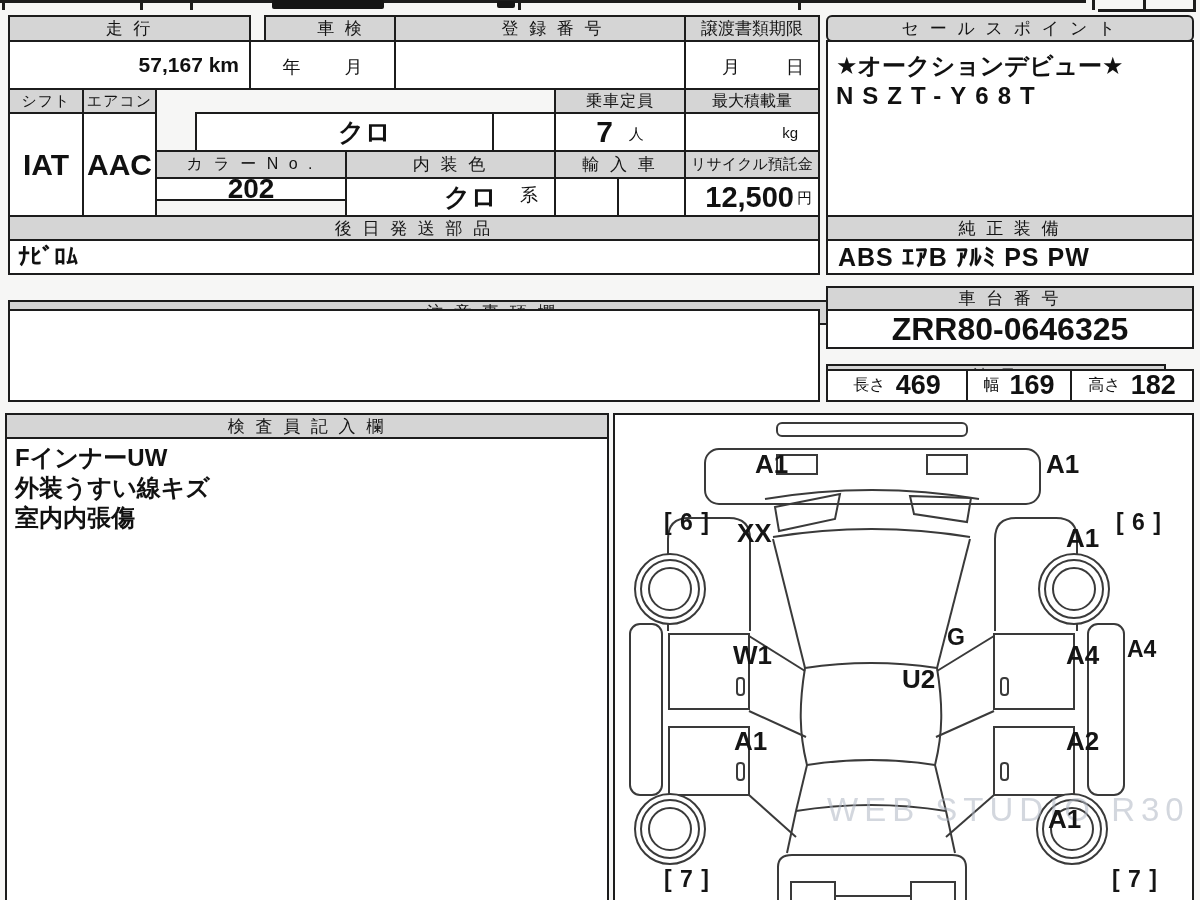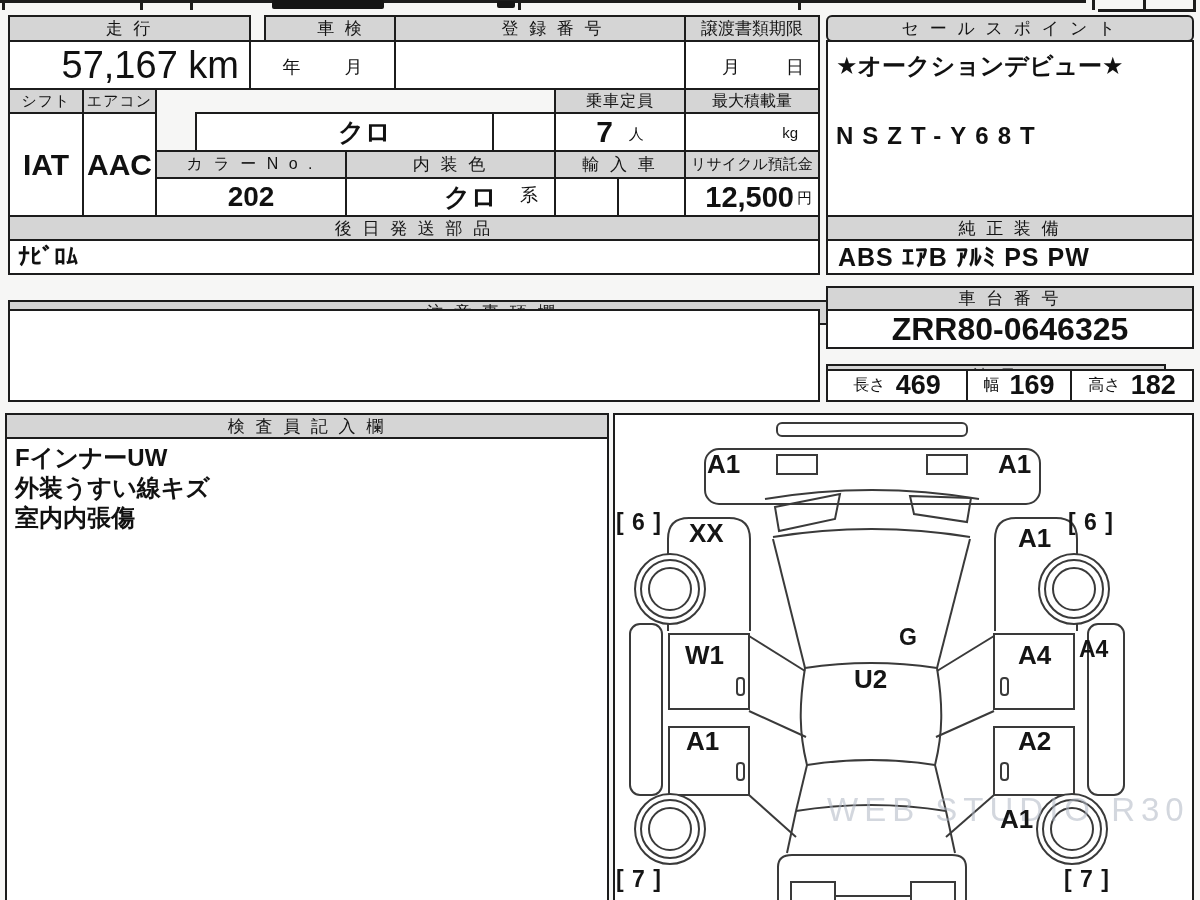--- a/index.html
+++ b/index.html
@@ -11,31 +11,31 @@
   }
   #sheet{position:absolute;inset:0;}
   .cell{
     position:absolute;box-sizing:border-box;
     border:2px solid #1c1c1c;background:#fff;
     display:flex;align-items:center;justify-content:center;
     white-space:nowrap;overflow:hidden;
   }
   .hdr{background:#d5d5d5;font-size:17px;letter-spacing:3px;color:#141414;font-weight:400;}
   .hdr.tight{letter-spacing:0;}
-  .val-big{font-weight:normal;font-size:38px;}
+  .val-big{font-weight:bold;font-size:21px;}
   .val-mid{font-weight:bold;font-size:26px;margin-left:40px;}
   .unit{font-size:15px;font-weight:400;}
   .low{align-items:flex-end;padding-bottom:9px;}
   .right{justify-content:flex-end;}
   .left{justify-content:flex-start;}
   .tline{position:absolute;background:#1c1c1c;}
   .blob{position:absolute;background:#151515;border-radius:2px;}
   
   .diagram{padding:0;}
-  .dlabel{position:absolute;font-weight:bold;font-size:26px;color:#151515;line-height:1;}
+  .dlabel{position:absolute;font-weight:bold;font-size:26px;color:#151515;line-height:1;margin-left:48px;}
   .dlabel.small{font-size:23px;}
   .dlabel.bracket{font-size:23px;letter-spacing:1px;}
   .watermark{
     position:absolute;left:212px;top:376px;
     font-size:33px;letter-spacing:6px;font-weight:400;
     color:rgba(175,182,195,0.55);white-space:nowrap;
   }
   svg{position:absolute;left:0;top:0;}
   svg *{vector-effect:non-scaling-stroke;}
   .sales-line1{font-weight:bold;font-size:24px;}
@@ -97,37 +97,37 @@
   </div>
   <div class="cell right low" style="left:684px;top:112px;width:136px;height:40px;padding-right:20px;">
     <span class="unit">kg</span>
   </div>
 
   <div class="cell hdr" style="left:155px;top:150px;width:192px;height:29px;font-size:16px;">カ ラ ー N o .</div>
   <div class="cell hdr" style="left:345px;top:150px;width:211px;height:29px;">内 装 色</div>
   <div class="cell hdr" style="left:554px;top:150px;width:132px;height:29px;">輸 入 車</div>
   <div class="cell hdr tight" style="left:684px;top:150px;width:136px;height:29px;font-size:15px;">リサイクル預託金</div>
 
-  <div class="cell" style="left:155px;top:177px;width:192px;height:40px;font-weight:bold;font-size:28px;">202</div>
+  <div class="cell" style="left:155px;top:177px;width:192px;height:24px;font-weight:bold;font-size:28px;">202</div>
   <div class="cell" style="left:345px;top:177px;width:211px;height:40px;">
     <span class="val-mid">クロ</span>
     <span class="suffix">系</span>
   </div>
   <div class="cell" style="left:554px;top:177px;width:65px;height:40px;"></div>
   <div class="cell" style="left:617px;top:177px;width:69px;height:40px;"></div>
   <div class="cell right" style="left:684px;top:177px;width:136px;height:40px;padding-right:6px;gap:3px;">
     <span style="font-weight:bold;font-size:29px;">12,500</span>
     <span class="unit" style="align-self:flex-end;padding-bottom:7px;">円</span>
   </div>
 
   <div class="cell hdr" style="left:8px;top:215px;width:812px;height:26px;">後 日 発 送 部 品</div>
   <div class="cell left" style="left:8px;top:239px;width:812px;height:36px;padding-left:8px;font-weight:bold;font-size:24px;">ﾅﾋﾞﾛﾑ</div>
 
   <div class="cell hdr" style="left:826px;top:15px;width:368px;height:27px;border-radius:6px;">セ ー ル ス ポ イ ン ト</div>
-  <div class="cell" style="left:826px;top:40px;width:368px;height:177px;flex-direction:column;align-items:flex-start;justify-content:flex-start;padding:8px 0 0 8px;gap:40px;">
+  <div class="cell" style="left:826px;top:40px;width:368px;height:177px;flex-direction:column;align-items:flex-start;justify-content:flex-start;padding:8px 0 0 8px;">
     <span class="sales-line1">★オークションデビュー★</span>
     <span class="sales-line2">NSZT-Y68T</span>
   </div>
   <div class="cell hdr" style="left:826px;top:215px;width:368px;height:26px;">純 正 装 備</div>
   <div class="cell left" style="left:826px;top:239px;width:368px;height:36px;padding-left:10px;font-weight:bold;font-size:25px;letter-spacing:1px;">ABS ｴｱB ｱﾙﾐ PS PW</div>
 
   <div class="cell hdr" style="left:8px;top:300px;width:968px;height:25px;">注 意 事 項 欄</div>
   <div class="cell" style="left:8px;top:309px;width:812px;height:93px;"></div>
 
   <div class="cell hdr" style="left:826px;top:286px;width:368px;height:25px;">車 台 番 号</div>

